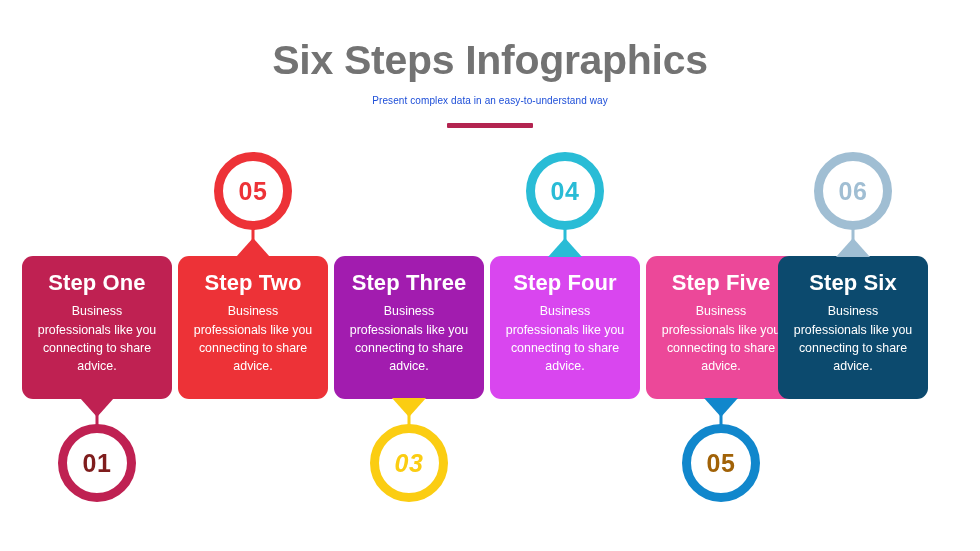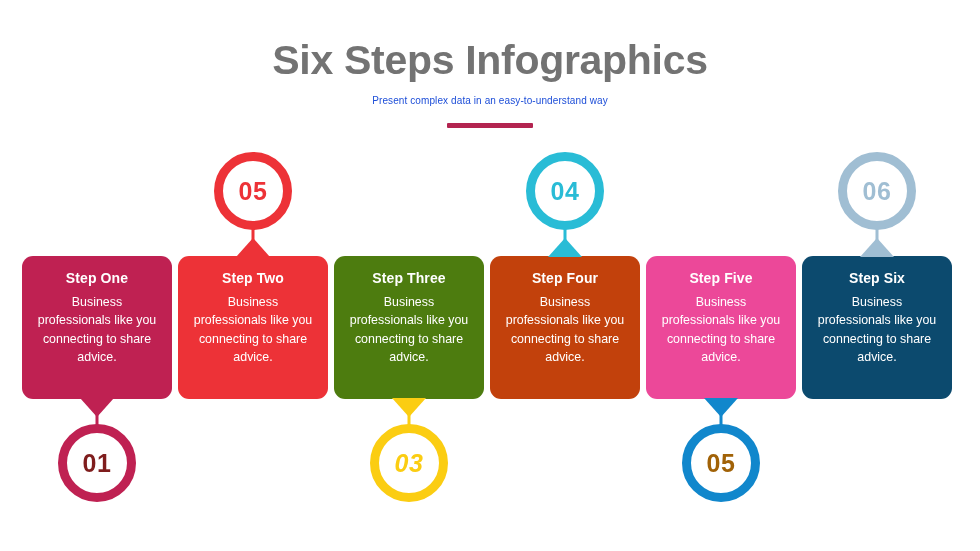--- a/index.html
+++ b/index.html
@@ -131,21 +131,21 @@
     border-bottom-width: 19px;
     border-bottom-style: solid;
   }
   .step.down .pointer {
     bottom: -18px;
     border-top-width: 19px;
     border-top-style: solid;
   }
 
   .card-title {
-    font-size: 14px;
+    font-size: 22px;
     font-weight: bold;
     letter-spacing: 0.1px;
     margin: 0 0 7px 0;
     line-height: 1.15;
   }
   .card-body {
     font-size: 12.4px;
     line-height: 1.47;
     margin: 0;
     padding: 0 4px;
@@ -181,49 +181,49 @@
         <div class="pointer" style="border-bottom-color: rgb(237, 50, 55);"></div>
         <div class="card-title">Step Two</div>
         <p class="card-body">Business professionals like you connecting to share advice.</p>
       </div>
     </div>
     <div class="step down" style="left: 312px;">
       <div class="stem" style="background: rgb(251, 205, 18);"></div>
       <div class="circle" style="border-color: rgb(251, 205, 18); font-style: italic;">
         <span class="circle-num" style="color: rgb(251, 205, 18);">03</span>
       </div>
-      <div class="card" style="background: #4d7c0f;">
+      <div class="card" style="background: #a21caf;">
         <div class="pointer" style="border-top-color: rgb(251, 205, 18);"></div>
         <div class="card-title">Step Three</div>
         <p class="card-body">Business professionals like you connecting to share advice.</p>
       </div>
     </div>
     <div class="step up" style="left: 468px;">
       <div class="stem" style="background: rgb(41, 188, 214);"></div>
       <div class="circle" style="border-color: rgb(41, 188, 214);">
         <span class="circle-num" style="color: rgb(41, 188, 214);">04</span>
       </div>
-      <div class="card" style="background: #c2410c;">
+      <div class="card" style="background: #d946ef;">
         <div class="pointer" style="border-bottom-color: rgb(41, 188, 214);"></div>
         <div class="card-title">Step Four</div>
         <p class="card-body">Business professionals like you connecting to share advice.</p>
       </div>
     </div>
     <div class="step down" style="left: 624px;">
       <div class="stem" style="background: rgb(17, 135, 204);"></div>
       <div class="circle" style="border-color: rgb(17, 135, 204);">
         <span class="circle-num" style="color: #a16207;">05</span>
       </div>
       <div class="card" style="background: #ec4899;">
         <div class="pointer" style="border-top-color: rgb(17, 135, 204);"></div>
         <div class="card-title">Step Five</div>
         <p class="card-body">Business professionals like you connecting to share advice.</p>
       </div>
     </div>
-    <div class="step up" style="left: 780px;">
+    <div class="step up" style="left: 756px;">
       <div class="stem" style="background: rgb(160, 190, 211);"></div>
       <div class="circle" style="border-color: rgb(160, 190, 211);">
         <span class="circle-num" style="color: rgb(160, 190, 211);">06</span>
       </div>
       <div class="card" style="background: #0c4a6e;">
         <div class="pointer" style="border-bottom-color: rgb(160, 190, 211);"></div>
         <div class="card-title">Step Six</div>
         <p class="card-body">Business professionals like you connecting to share advice.</p>
       </div>
     </div>

